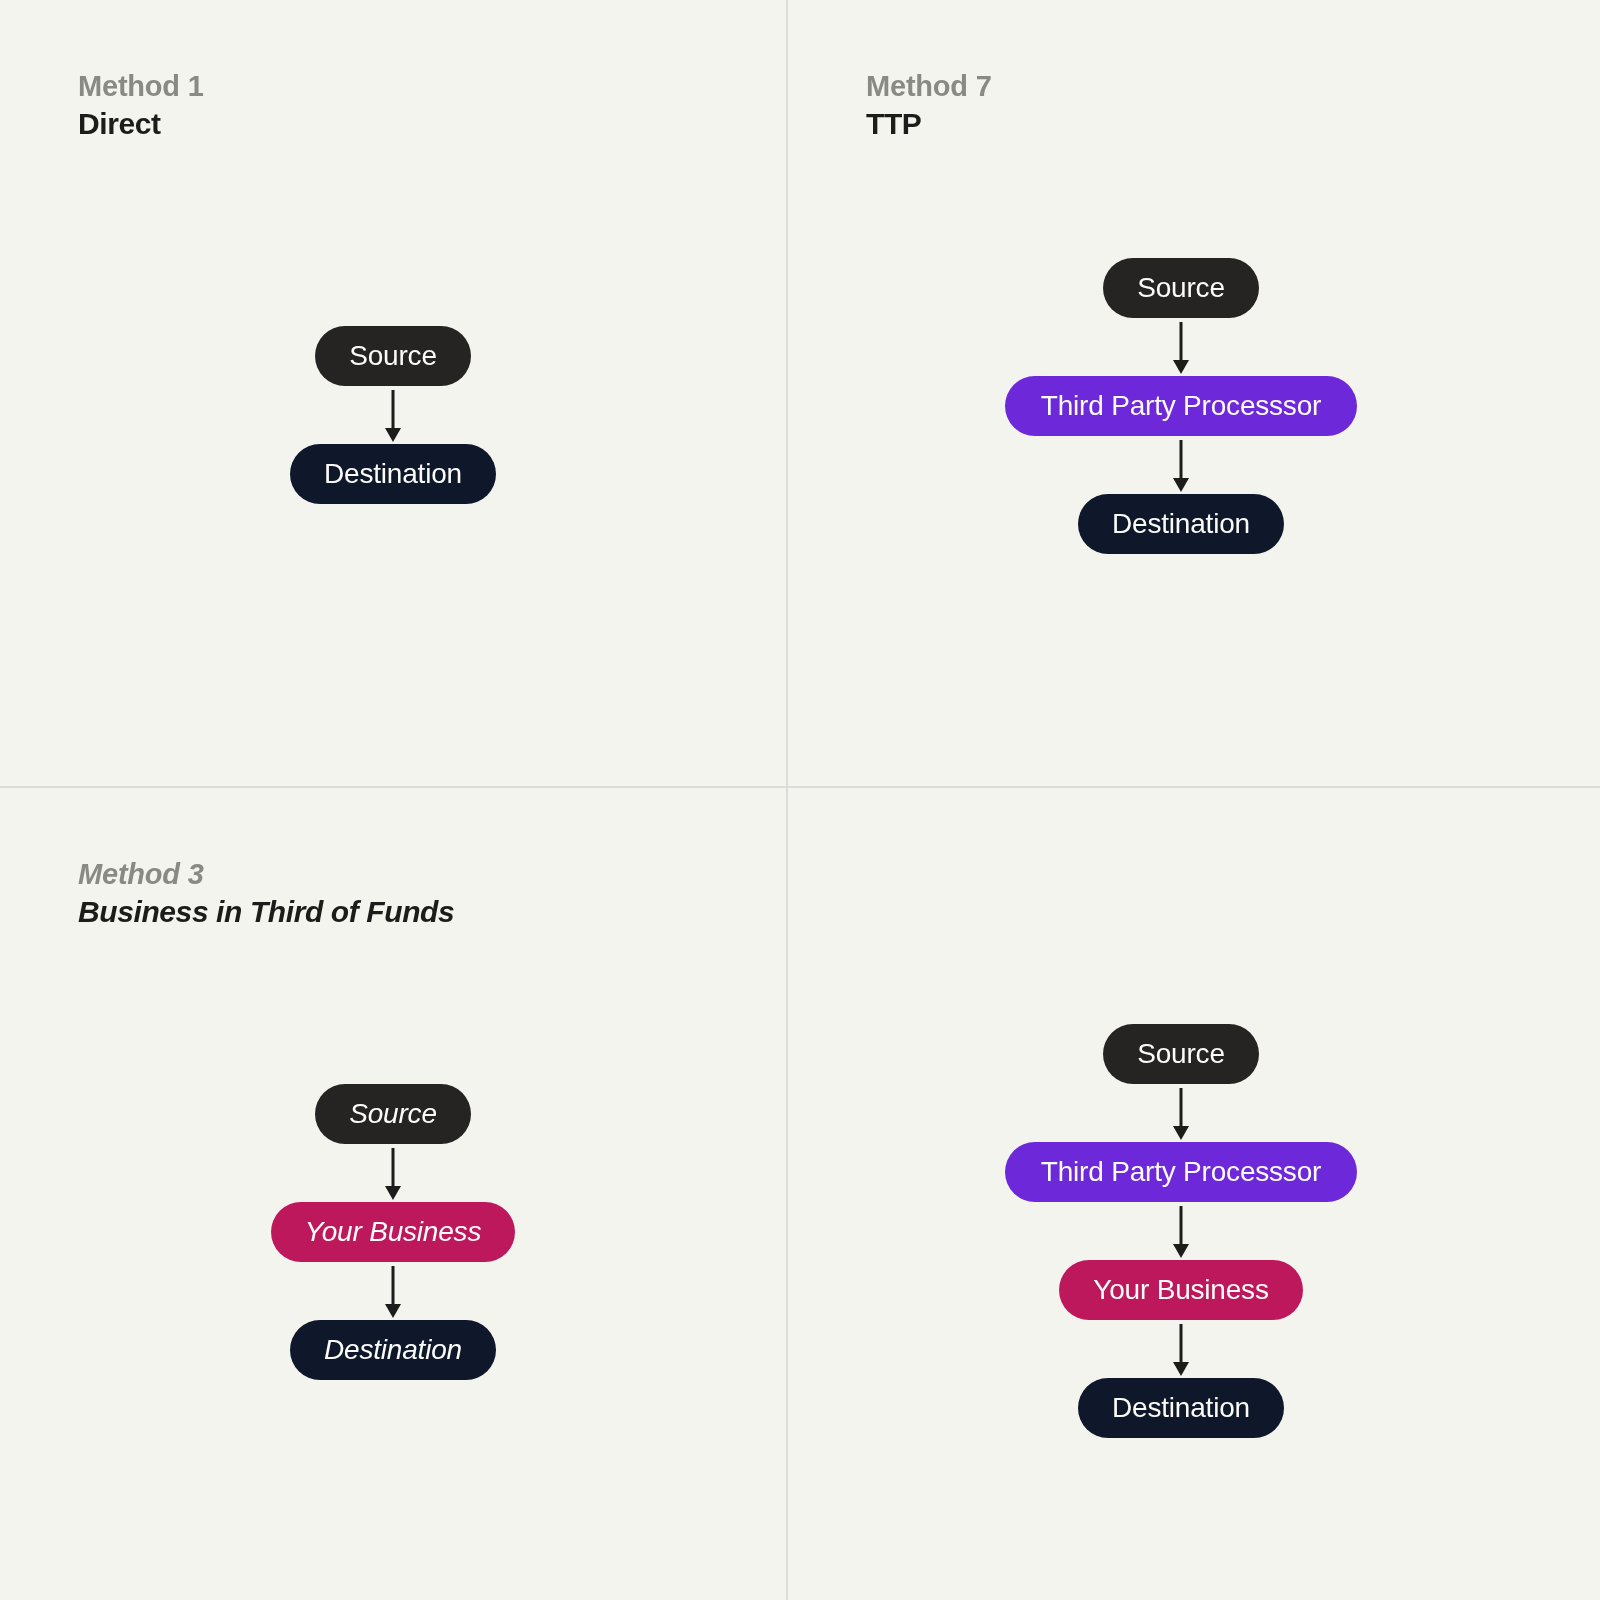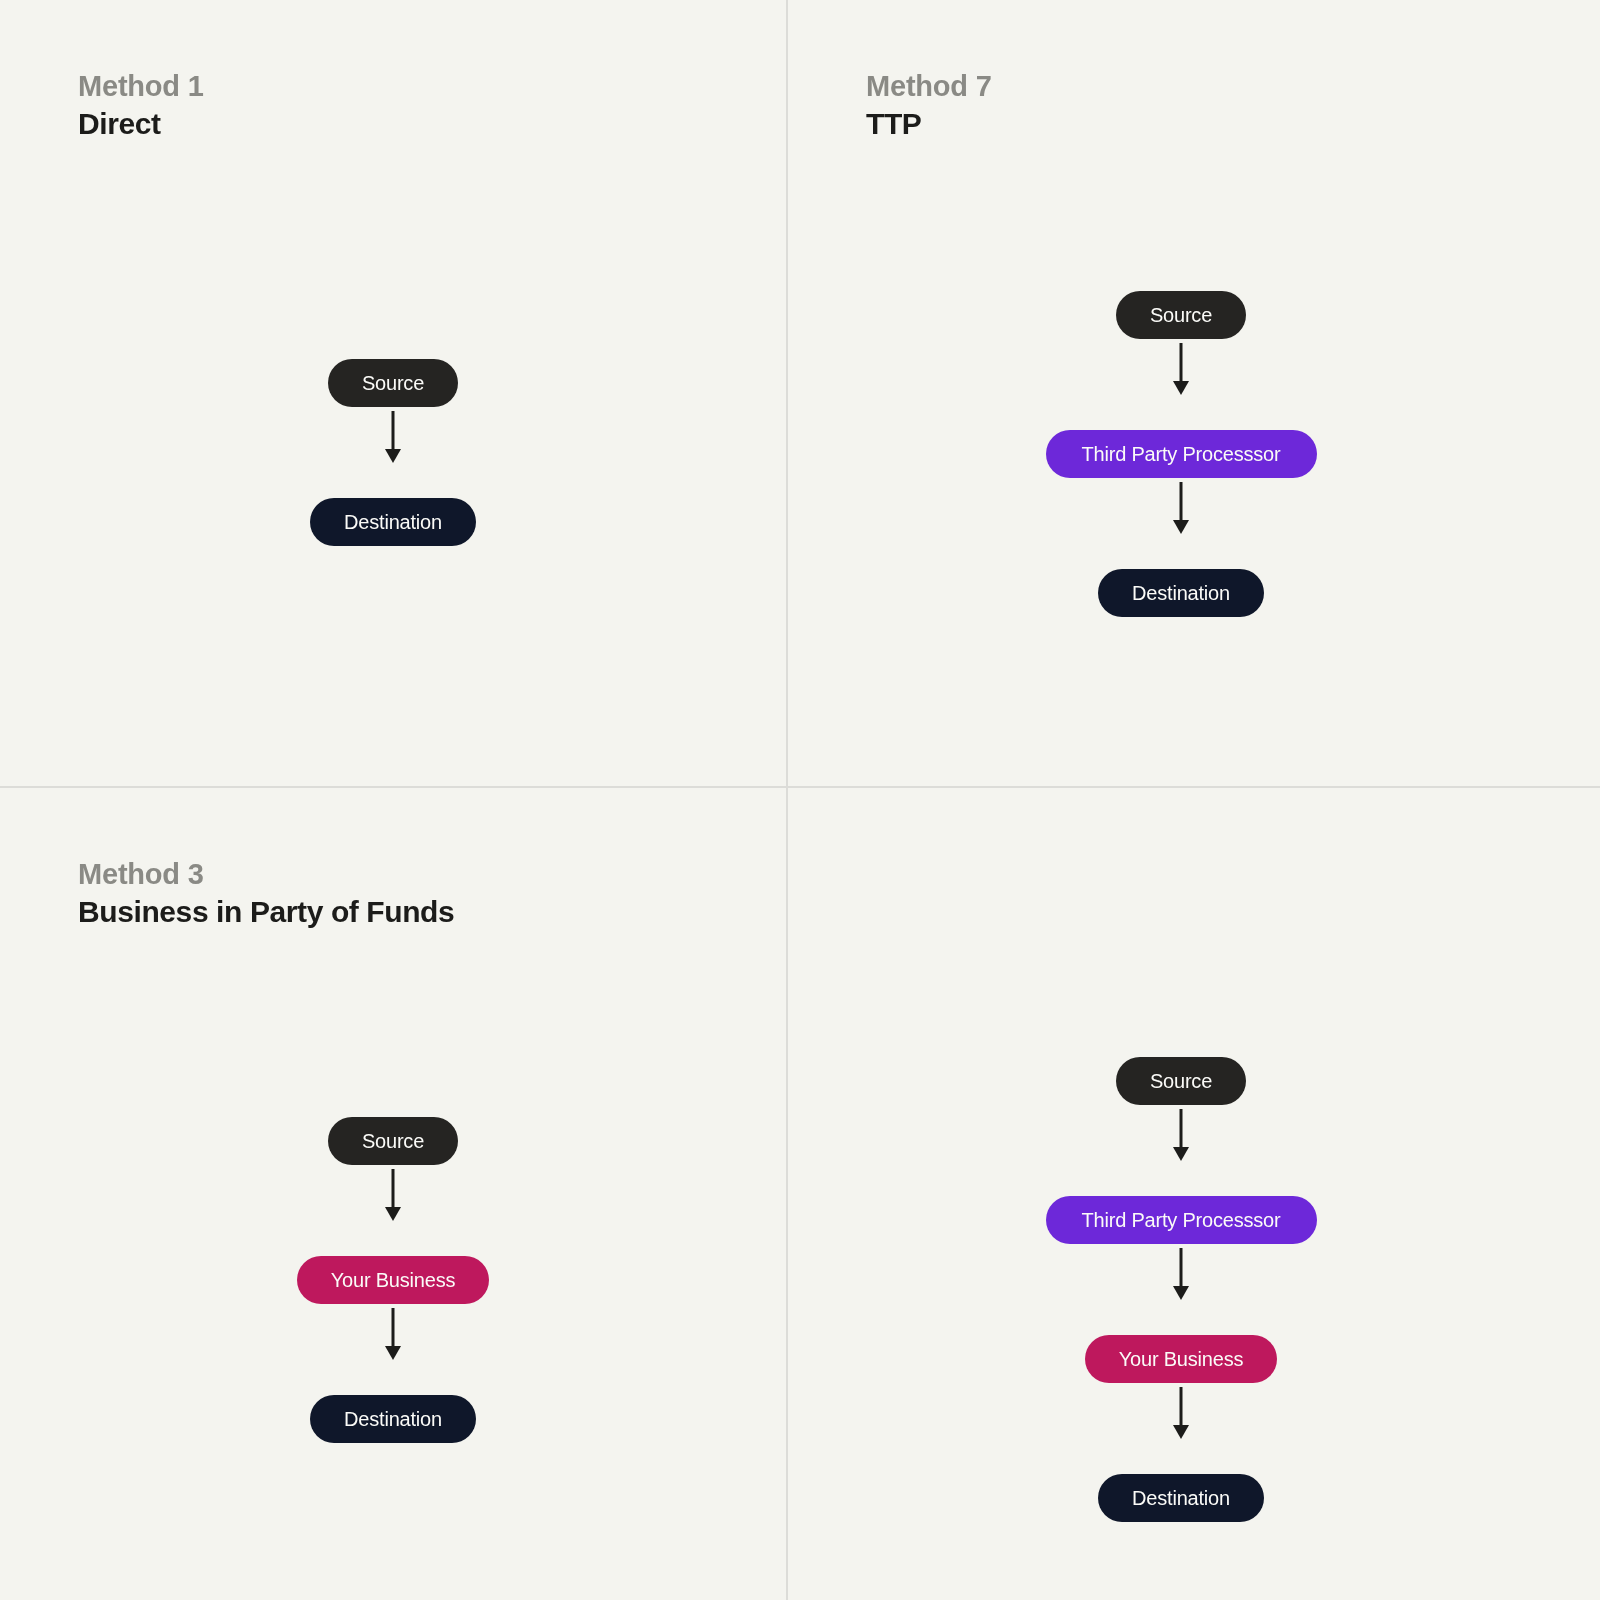--- a/index.html
+++ b/index.html
@@ -41,21 +41,21 @@
 
   
   .quadrant {
     position: absolute;
     width: 786px;
     height: 786px;
     box-sizing: border-box;
   }
   .q1 { left: 0;     top: 0; }
   .q2 { left: 788px; top: 0; }
-  .q3 { left: 0;     top: 788px; }
+  .q3 { left: 0;     top: 788px; font-style: italic; }
   .q4 { left: 788px; top: 788px; }
 
   
   .heading {
     position: absolute;
     left: 78px;
     top: 68px;
     user-select: none;
   }
   .heading-eyebrow {
@@ -86,30 +86,29 @@
   }
   .flow-q1 { top: 326px; }
   .flow-q2 { top: 258px; }
   .flow-q3 { top: 296px; }
   .flow-q4 { top: 236px; }
 
   .node {
     display: flex;
     align-items: center;
     justify-content: center;
-    height: 48px;
+    height: 60px;
     border-radius: 30px;
     color: #fbfbf8;
-    font-size: 20px;
+    font-size: 28px;
     letter-spacing: -0.2px;
     white-space: nowrap;
     box-sizing: border-box;
     padding: 0 34px;
     user-select: none;
-    margin-top: 33px;
   }
   .node-source      { background: #252422; }
   .node-processor   { background: #6d28d9; padding: 0 36px; }
   .node-business    { background: #be185d; }
   .node-destination { background: #0f172a; }
 
   
   .arrow {
     position: relative;
     width: 18px;
@@ -176,21 +175,21 @@
         <div class="arrow-shaft"></div>
         <div class="arrow-head"></div>
       </div>
       <div class="node node-destination">Destination</div>
     </div>
   </div>
 
   <div class="quadrant q3">
     <div class="heading">
       <div class="heading-eyebrow">Method 3</div>
-      <div class="heading-title">Business in Party of Funds</div>
+      <div class="heading-title">Business in Third of Funds</div>
     </div>
     <div class="flow flow-q3">
       <div class="node node-source">Source</div>
       <div class="arrow">
         <div class="arrow-shaft"></div>
         <div class="arrow-head"></div>
       </div>
       <div class="node node-business">Your Business</div>
       <div class="arrow">
         <div class="arrow-shaft"></div>

